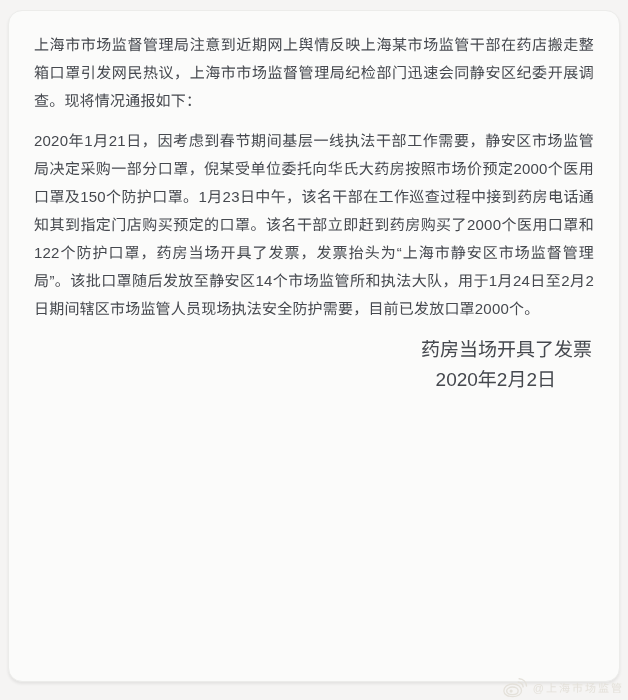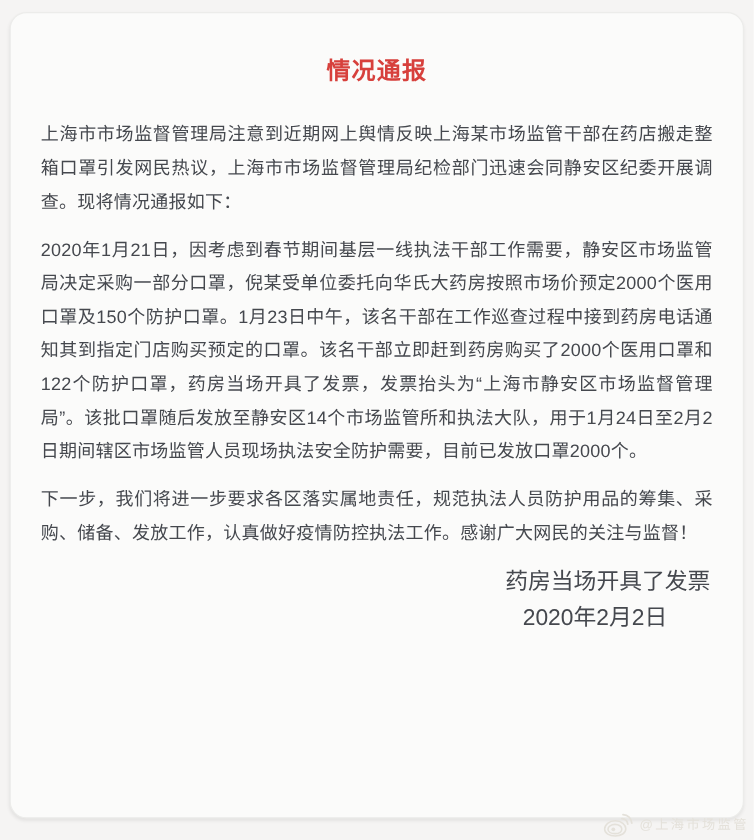--- a/index.html
+++ b/index.html
@@ -73,28 +73,26 @@
     pointer-events: none;
   }
   .watermark svg {
     display: block;
   }
 </style>
 </head>
 <body>
 
 <div class="notice-card">
-  <h1 class="notice-title">情况通报</h1>
 
   <p class="notice-paragraph">上海市市场监督管理局注意到近期网上舆情反映上海某市场监管干部在药店搬走整箱口罩引发网民热议，上海市市场监督管理局纪检部门迅速会同静安区纪委开展调查。现将情况通报如下：</p>
 
   <p class="notice-paragraph">2020年1月21日，因考虑到春节期间基层一线执法干部工作需要，静安区市场监管局决定采购一部分口罩，倪某受单位委托向华氏大药房按照市场价预定2000个医用口罩及150个防护口罩。1月23日中午，该名干部在工作巡查过程中接到药房电话通知其到指定门店购买预定的口罩。该名干部立即赶到药房购买了2000个医用口罩和122个防护口罩，药房当场开具了发票，发票抬头为“上海市静安区市场监督管理局”。该批口罩随后发放至静安区14个市场监管所和执法大队，用于1月24日至2月2日期间辖区市场监管人员现场执法安全防护需要，目前已发放口罩2000个。</p>
 
 
-  <p class="notice-paragraph">下一步，我们将进一步要求各区落实属地责任，规范执法人员防护用品的筹集、采购、储备、发放工作，认真做好疫情防控执法工作。感谢广大网民的关注与监督！</p>
 
   <div class="signature-block">
     <div class="signature-org">药房当场开具了发票</div>
     <div class="signature-date">2020年2月2日</div>
   </div>
 </div>
 
 <div class="watermark">
   <span>
     <svg width="26" height="22" viewBox="0 0 28 23" fill="none" xmlns="http://www.w3.org/2000/svg">

